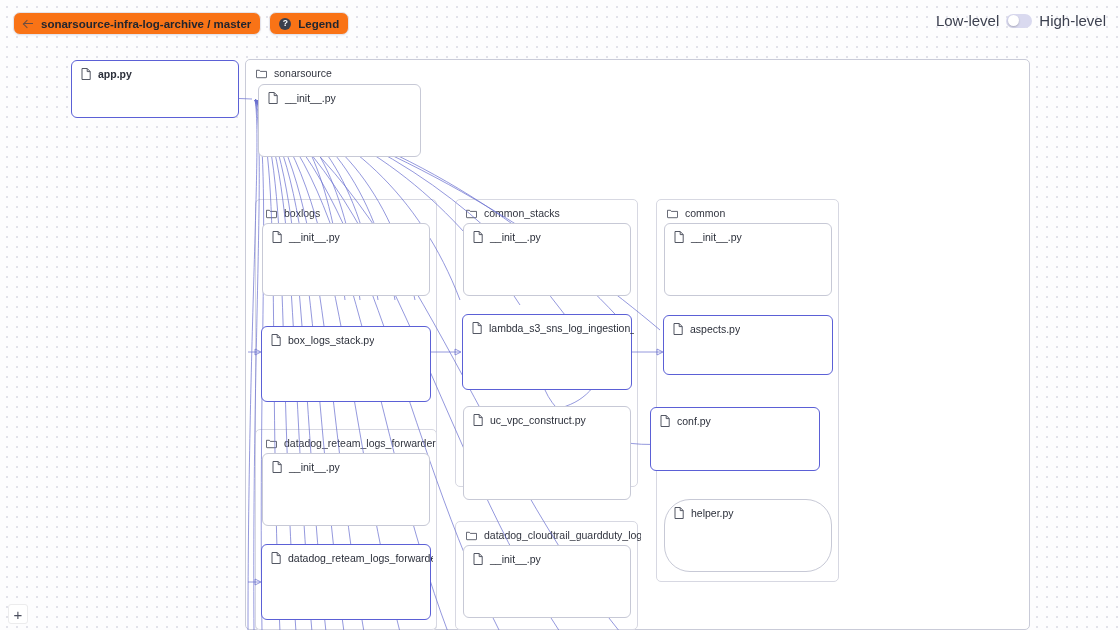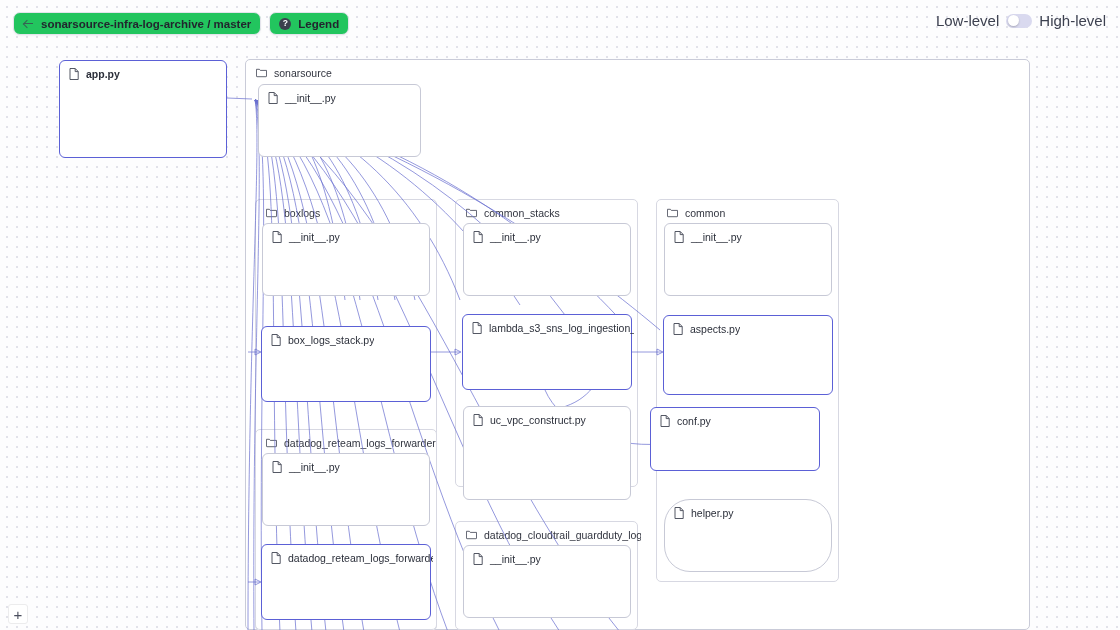--- a/index.html
+++ b/index.html
@@ -19,21 +19,21 @@
     background-position: 2px 2px;
   }
   
   #topbar {
     position:absolute; top:0; left:0; right:0; height:47px;
     display:flex; align-items:center; z-index:40;
     pointer-events:none;
   }
   .pill {
     pointer-events:auto;
-    background:#22c55e;
+    background:#f97316;
     border:1px solid #e4e4ec;
     border-radius:7px;
     height:23px;
     display:flex; align-items:center; gap:7px;
     padding:0 9px;
     font-size:11.5px;
     font-weight:bold;
     color:#22252e;
     box-shadow:0 1px 2px rgba(20,20,50,.05);
     white-space:nowrap;
@@ -81,21 +81,21 @@
   .group {
     position:absolute;
     background:#ffffff;
     border:1px solid #c9cbd8;
     border-radius:5px;
     z-index:5;
   }
   .group.shallow { border-color:#d7d8e2; }
   .group-label {
     position:absolute; top:7px; left:10px;
-    display:flex; align-items:flex-start; gap:7px;
+    display:flex; align-items:flex-end; gap:7px;
     font-size:10.5px; color:#31343f;
     white-space:nowrap; overflow:hidden;
   }
   .file {
     position:absolute;
     background:#ffffff;
     border:1px solid #c7c9d6;
     border-radius:6px;
     z-index:10;
   }
@@ -222,21 +222,21 @@
 
 <div class="group shallow" style="left:656px; top:199px; width:183px; height:383px;">
   <div class="group-label">
     <svg class="ico" width="11" height="11" viewBox="0 0 12 12">
       <path d="M0.5 2.5 h3.2 l1 1.2 h6.8 v6.3 a0.6 0.6 0 0 1 -0.6 0.6 h-9.8 a0.6 0.6 0 0 1 -0.6 -0.6 z" fill="none" stroke="#4b4f5c" stroke-width="0.95"></path>
     </svg>
     <span>common</span>
   </div>
 </div>
 
-<div class="file hl" style="left:59px; top:60px; width:168px; height:98px;text-decoration:underline;">
+<div class="file hl" style="left:71px; top:60px; width:168px; height:58px;text-decoration:underline;">
   <div class="file-label bold">
     <svg class="ico" width="10" height="12" viewBox="0 0 10 12">
       <path d="M1 0.5 h5.2 l3 3 v8 h-8.2 z" fill="none" stroke="#4b4f5c" stroke-width="0.95"></path>
       <path d="M6.2 0.6 v3 h2.9" fill="none" stroke="#4b4f5c" stroke-width="0.95"></path>
     </svg>
     <span>app.py</span>
   </div>
 </div>
 
 <div class="file" style="left:258px; top:84px; width:163px; height:73px;">
@@ -332,21 +332,21 @@
 <div class="file" style="left:664px; top:223px; width:168px; height:73px;">
   <div class="file-label">
     <svg class="ico" width="10" height="12" viewBox="0 0 10 12">
       <path d="M1 0.5 h5.2 l3 3 v8 h-8.2 z" fill="none" stroke="#4b4f5c" stroke-width="0.95"></path>
       <path d="M6.2 0.6 v3 h2.9" fill="none" stroke="#4b4f5c" stroke-width="0.95"></path>
     </svg>
     <span>__init__.py</span>
   </div>
 </div>
 
-<div class="file hl" style="left:663px; top:315px; width:170px; height:80px;padding-left:40px;">
+<div class="file hl" style="left:663px; top:315px; width:170px; height:60px;padding-left:40px;">
   <div class="file-label">
     <svg class="ico" width="10" height="12" viewBox="0 0 10 12">
       <path d="M1 0.5 h5.2 l3 3 v8 h-8.2 z" fill="none" stroke="#4b4f5c" stroke-width="0.95"></path>
       <path d="M6.2 0.6 v3 h2.9" fill="none" stroke="#4b4f5c" stroke-width="0.95"></path>
     </svg>
     <span>aspects.py</span>
   </div>
 </div>
 
 <div class="file hl" style="left:650px; top:407px; width:170px; height:64px;">

